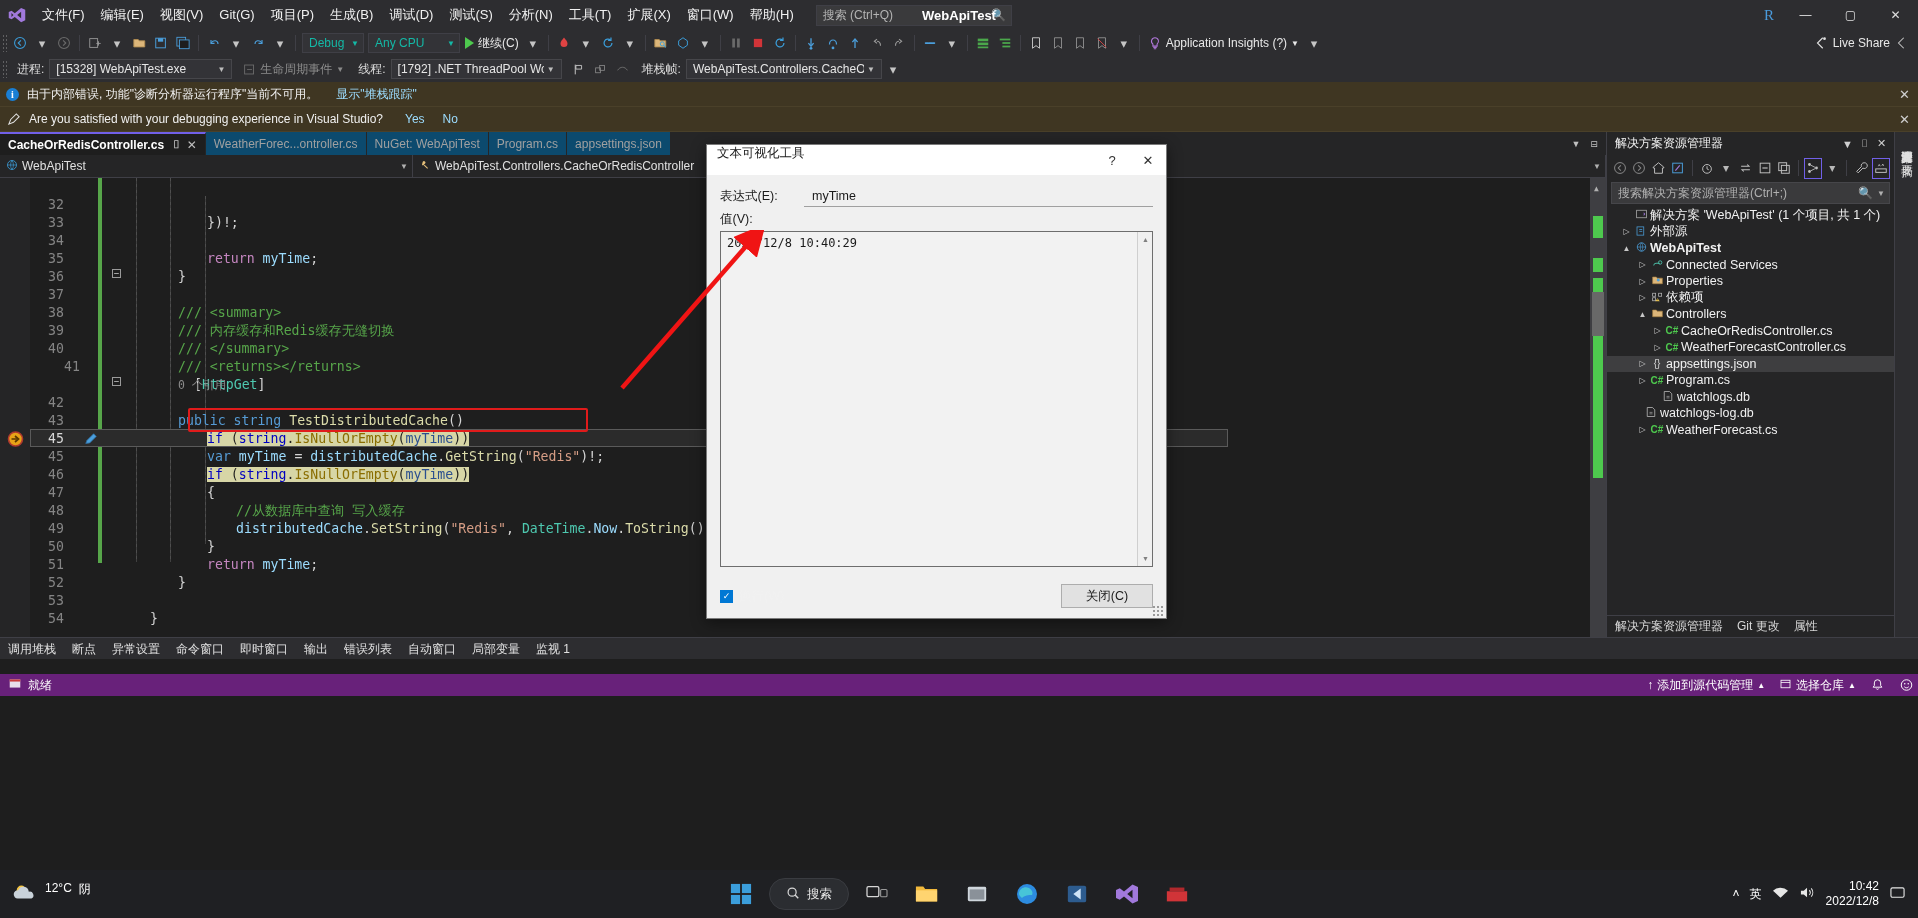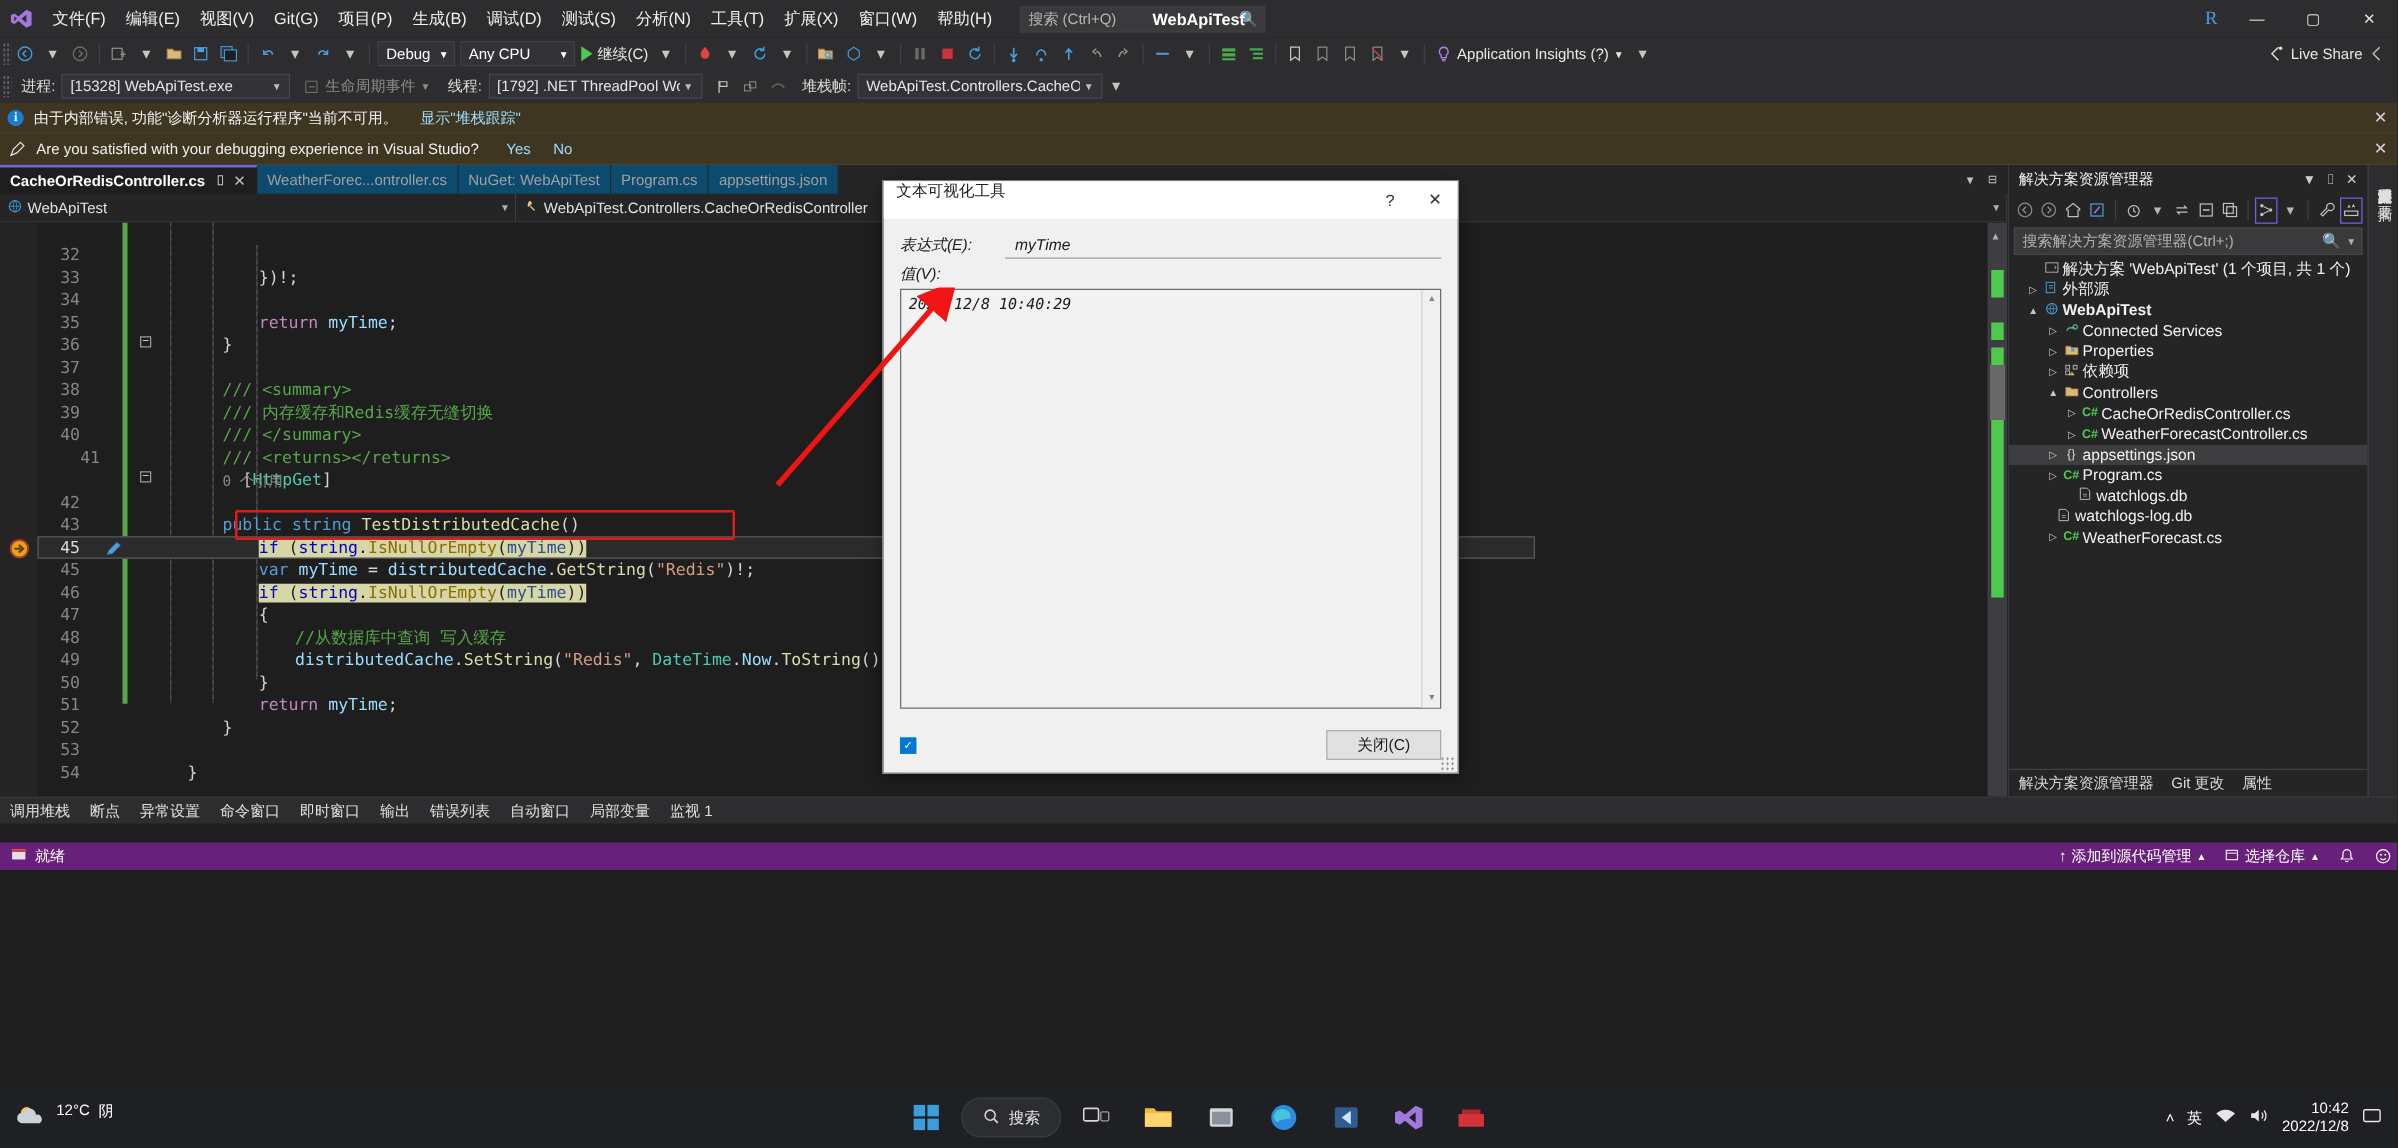--- a/index.html
+++ b/index.html
@@ -58,21 +58,21 @@
   }
   .tb-ico {
     width: 22px; height: 22px; display: flex; align-items: center; justify-content: center;
     color: #c5c5c5; font-size: 13px;
   }
   .tb-sep { width: 1px; height: 16px; background: #3f3f46; margin: 0 4px; }
   .tb-drag { width: 7px; height: 18px; opacity: .55;
     background-image: radial-gradient(#8a8a8a 0.8px, transparent 0.9px);
     background-size: 3px 4px; }
   .tb-combo {
-    height: 20px; background: #333337; border: 1px solid #3f3f46; color: #ffffff;
+    height: 20px; background: #333337; border: 1px solid #3f3f46; color: #14b8a6;
     display: flex; align-items: center; padding: 0 4px 0 6px; font-size: 12px;
     margin: 0 2px;
   }
   .tb-combo .cv { flex: 1; }
   .tb-combo .ca { font-size: 8px; margin-left: 6px; }
   .tb-run { display: flex; align-items: center; color: #e8e8e8; font-size: 12px; padding: 0 3px; }
   .tri-green { width: 0; height: 0; border-left: 9px solid #4ec94e; border-top: 6px solid transparent; border-bottom: 6px solid transparent; margin-right: 4px;}
   .live-share {
     position: absolute; right: 28px; display: flex; align-items: center; gap: 5px;
     color: #e8e8e8; font-size: 12px;
@@ -271,21 +271,21 @@
     box-shadow: 0 3px 14px rgba(0,0,0,.45);
     display: flex; flex-direction: column;
   }
   .dlg-title {
     height: 30px; background: #ffffff; display: flex; 
     padding-left: 10px; color: #1a1a1a; font-size: 12.5px; position: relative;
   }
   .dlg-title .dt { flex: 1; }
   .dlg-btn { width: 36px; height: 30px; display: flex; align-items: center; justify-content: center;
              color: #333; font-size: 13px; }
-  .dlg-body { flex: 1; padding: 10px 13px 0 13px; color: #1a1a1a; font-style: italic; }
+  .dlg-body { flex: 1; padding: 10px 13px 0 13px; color: #1a1a1a; }
   .dlg-row { display: flex; align-items: center; margin-bottom: 4px; }
   .dlg-lab { font-size: 12.5px; color: #1a1a1a; width: 84px; }
   .dlg-input {
     flex: 1; height: 22px; background: #f0f0f0; border: none; border-bottom: 1px solid #a0a0a0;
     display: flex; align-items: center; padding-left: 8px; font-size: 12.5px; color: #1a1a1a;
   }
   .dlg-vlabel { font-size: 12.5px; margin: 3px 0 3px 0; }
   .dlg-text {
     height: 336px; background: #f2f2f2; border: 1px solid #6e6e6e; position: relative;
     display: flex;

